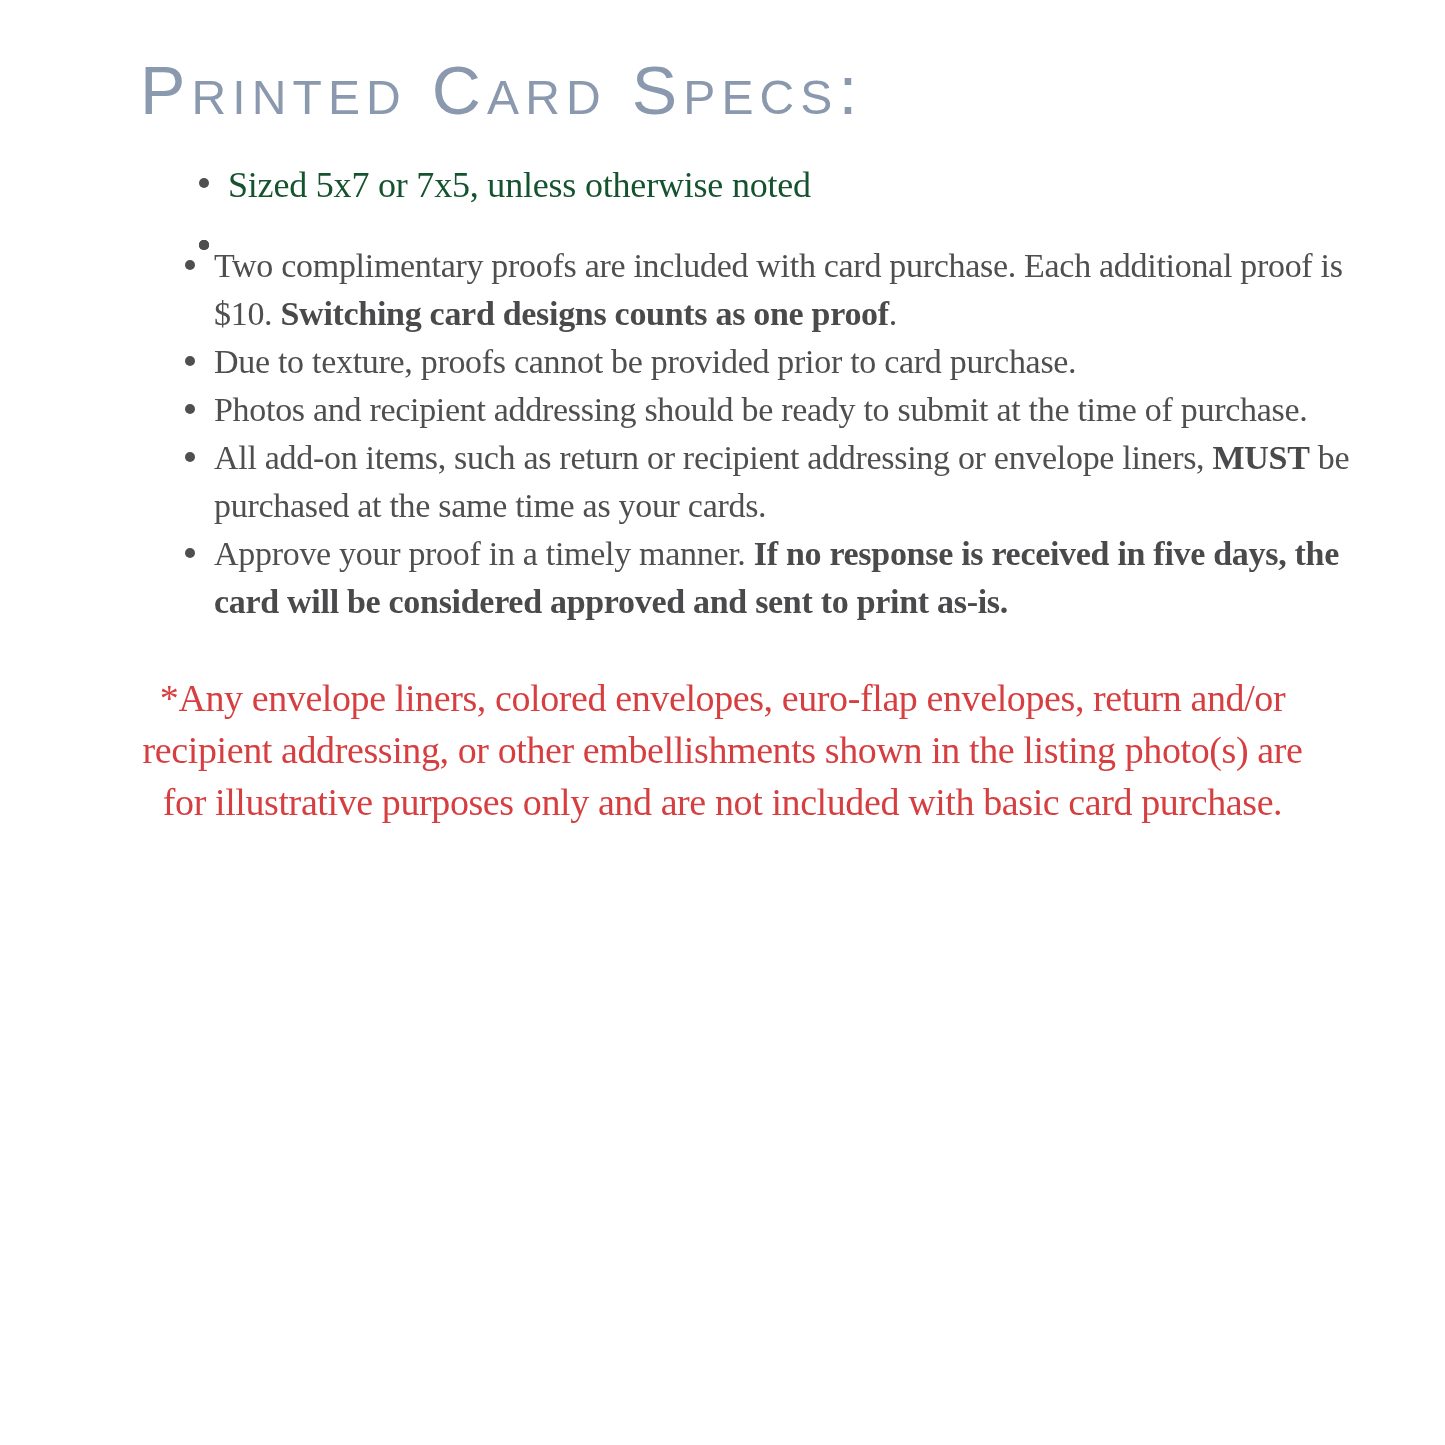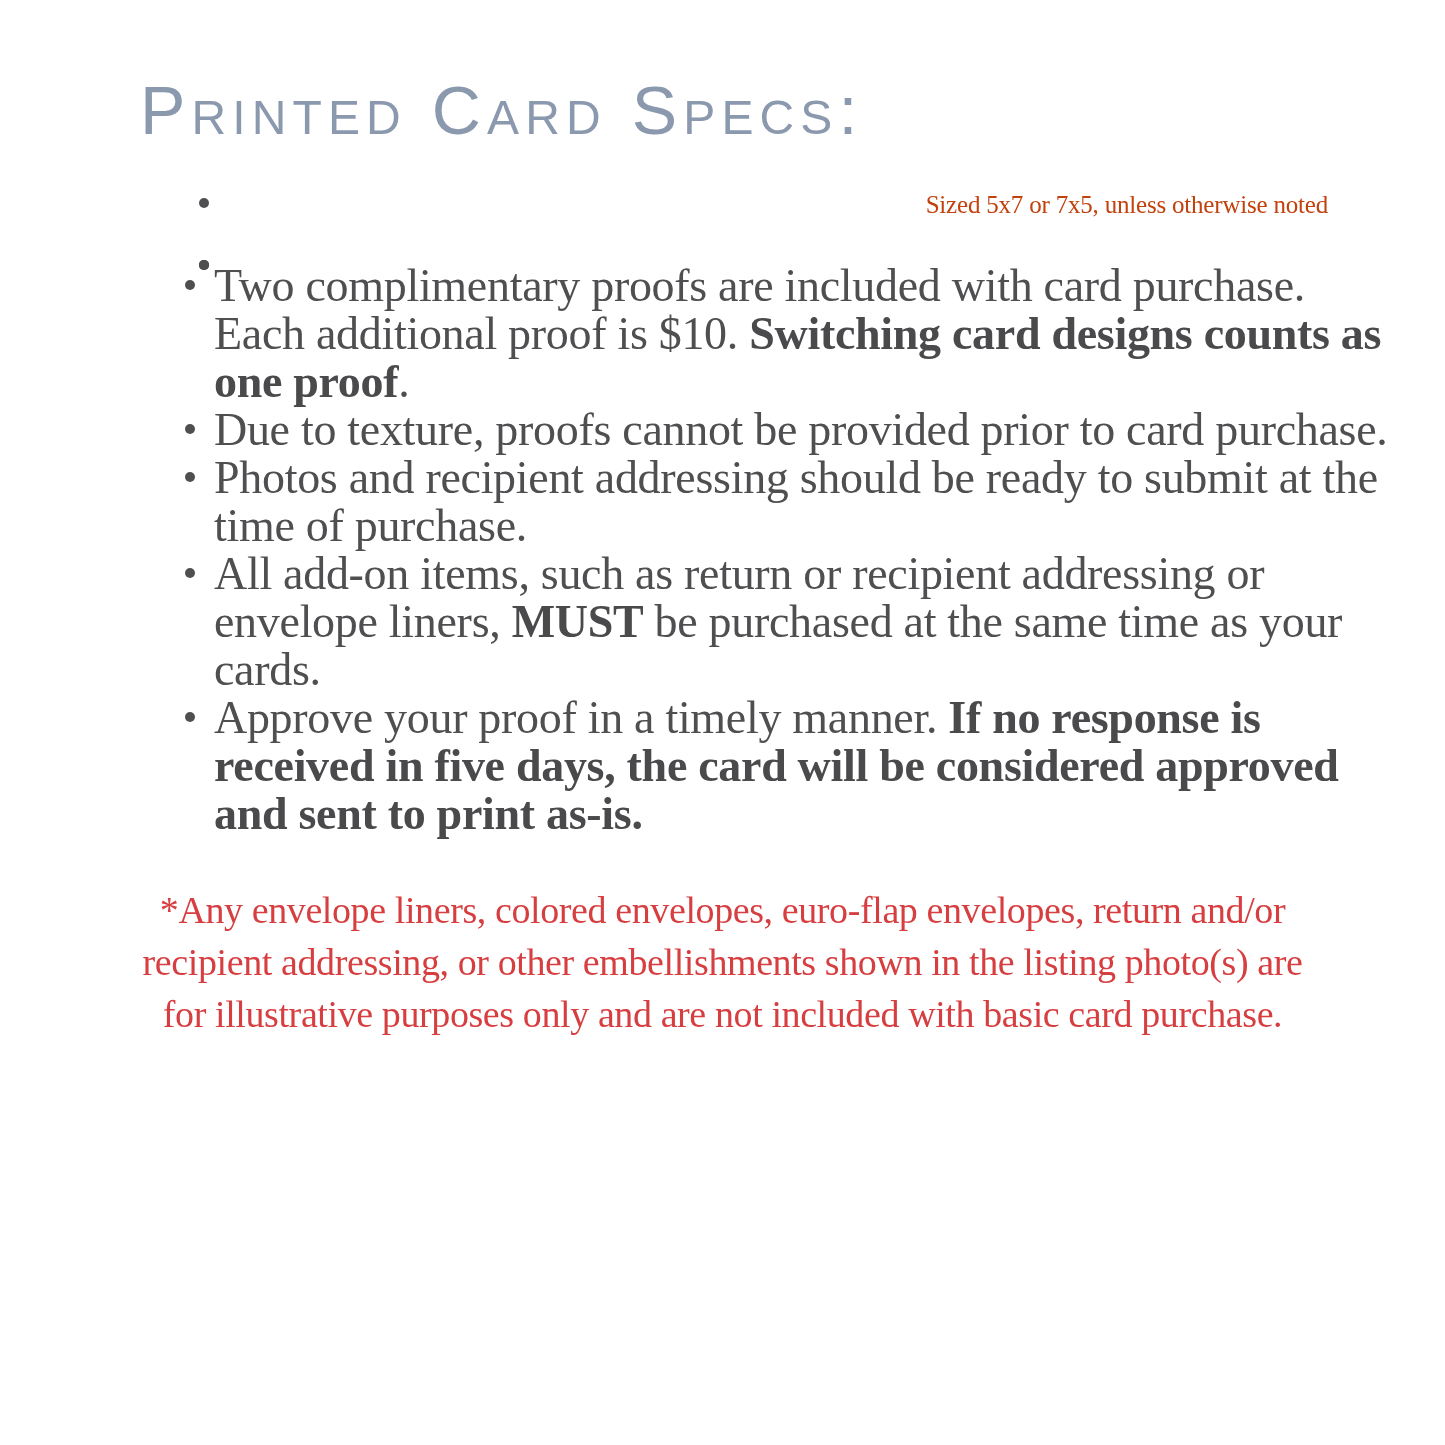--- a/index.html
+++ b/index.html
@@ -6,21 +6,21 @@
     margin: 0;
     padding: 0;
     background: #ffffff;
   }
   .canvas {
     position: relative;
     width: 1445px;
     height: 1445px;
     background: #ffffff;
     box-sizing: border-box;
-    padding-top: 76px;
+    padding-top: 56px;
     overflow: hidden;
     font-family: "Liberation Serif", serif;
   }
   .section-heading {
     margin: 0 0 0 140px;
     font-family: "Liberation Sans", sans-serif;
     font-variant: small-caps;
     font-weight: 400;
     font-size: 68px;
     line-height: 68px;
@@ -31,33 +31,32 @@
     list-style: none;
     margin: 0;
     padding: 0;
   }
   ul.specs-list {
     margin: 30px 0 0 228px;
     width: 1100px;
   }
   ul.specs-list li {
     position: relative;
-    font-size: 25px;
+    font-size: 36px;
     line-height: 62px;
-    color: #c2410c;
+    color: #14532d;
     letter-spacing: -0.2px;
-    text-align: right;
   }
   ul.policies-list {
     margin: 26px 0 0 214px;
     width: 1185px;
   }
   ul.policies-list li {
     position: relative;
-    font-size: 46px;
+    font-size: 34px;
     line-height: 48px;
     color: #4f4f51;
     letter-spacing: -0.3px;
   }
   .bullet {
     position: absolute;
     left: -29px;
     top: 24px;
     width: 10px;
     height: 10px;

